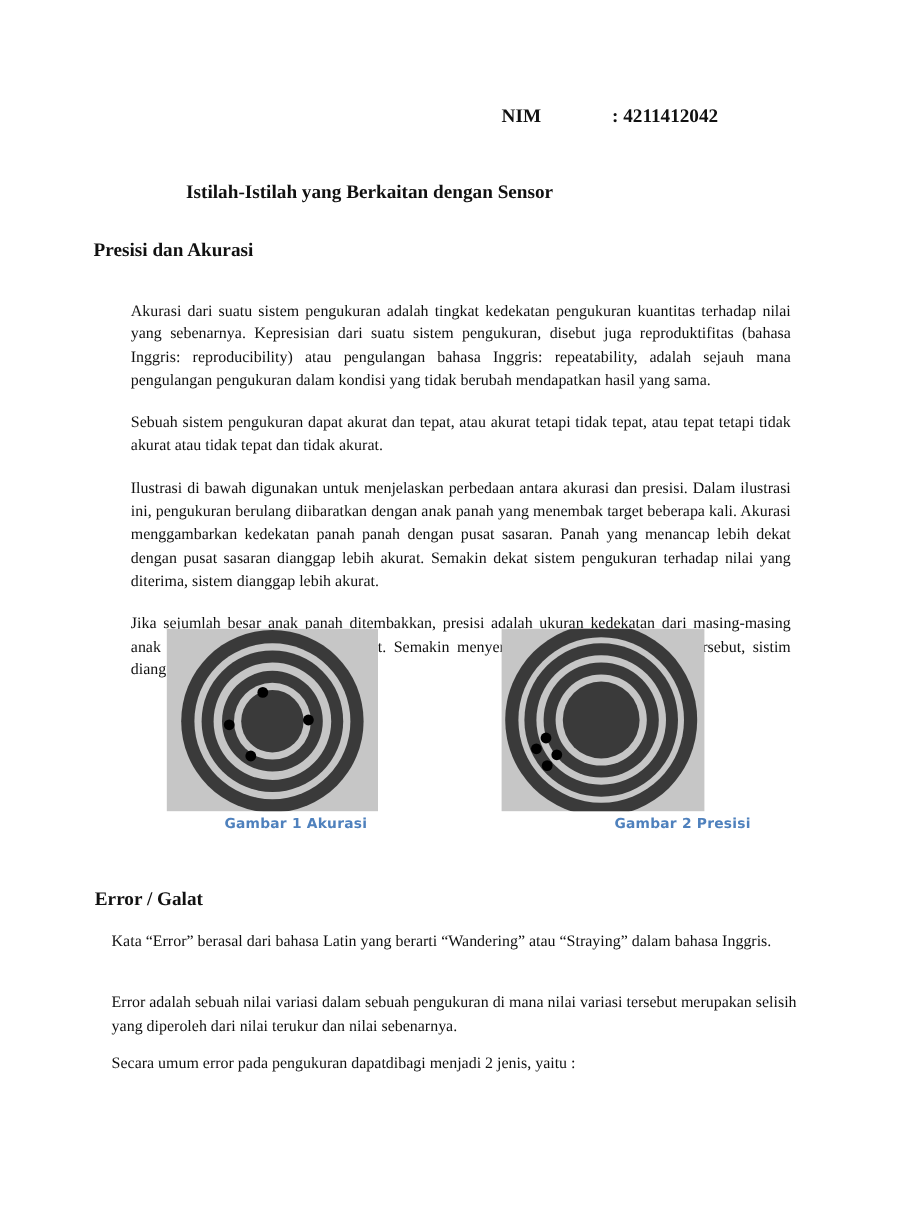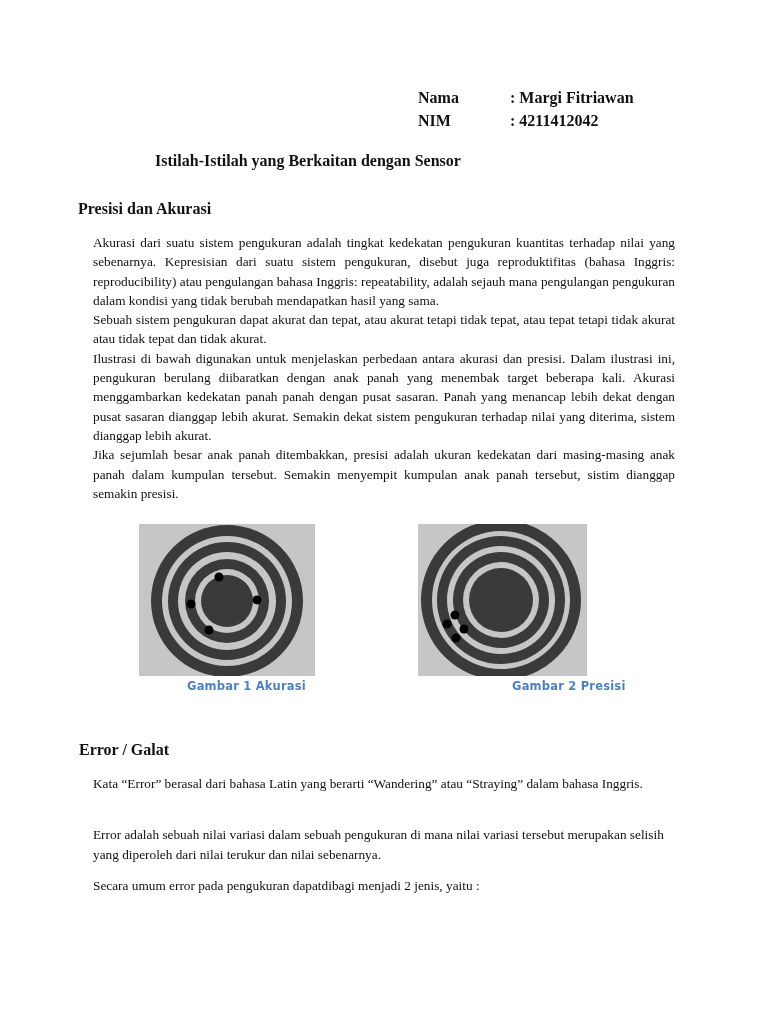--- a/index.html
+++ b/index.html
@@ -5,35 +5,31 @@
     html, body { margin: 0; padding: 0; background: #ffffff; }
     body { width: 768px; height: 1024px; position: relative; overflow: hidden;
            font-family: "Liberation Serif", "DejaVu Serif", serif; color: #111; }
     .abs { position: absolute; }
     .ident { font-weight: bold; font-size: 16px; line-height: 23px; }
     .ident .row { display: flex; }
     .ident .k { width: 92px; }
     .title { left: 0; width: 616px; top: 152px; text-align: center; font-weight: bold; font-size: 16px; }
     .h2 { font-weight: bold; font-size: 16px; }
     .body-text { left: 93px; width: 582px; font-size: 13.3px; line-height: 19.3px; text-align: justify; }
-    .body-text p { margin: 0; }
+    .body-text p { margin: 16px; }
     .body-text p.last-line { text-align-last: left; }
     .plain { left: 93px; width: 582px; font-size: 13.3px; line-height: 19.5px; }
     .plain p { margin: 0; }
     .figure { background: #c6c6c6; }
     .caption { font-family: "DejaVu Sans", "Liberation Sans", sans-serif; font-size: 11.5px; font-weight: bold; color: #4f81bd; letter-spacing: 0.2px; }
   </style>
 </head>
 <body>
 
 <div class="abs ident" style="left:418px; top:86px;">
-  <div class="row">
-    <span class="k">Nama</span>
-    <span>: Margi Fitriawan</span>
-  </div>
   <div class="row">
     <span class="k">NIM</span>
     <span>: 4211412042</span>
   </div>
 </div>
 
 <div class="abs title">Istilah-Istilah yang Berkaitan dengan Sensor</div>
 
 <div class="abs h2" style="left:78px; top:200px;">Presisi dan Akurasi</div>
 

